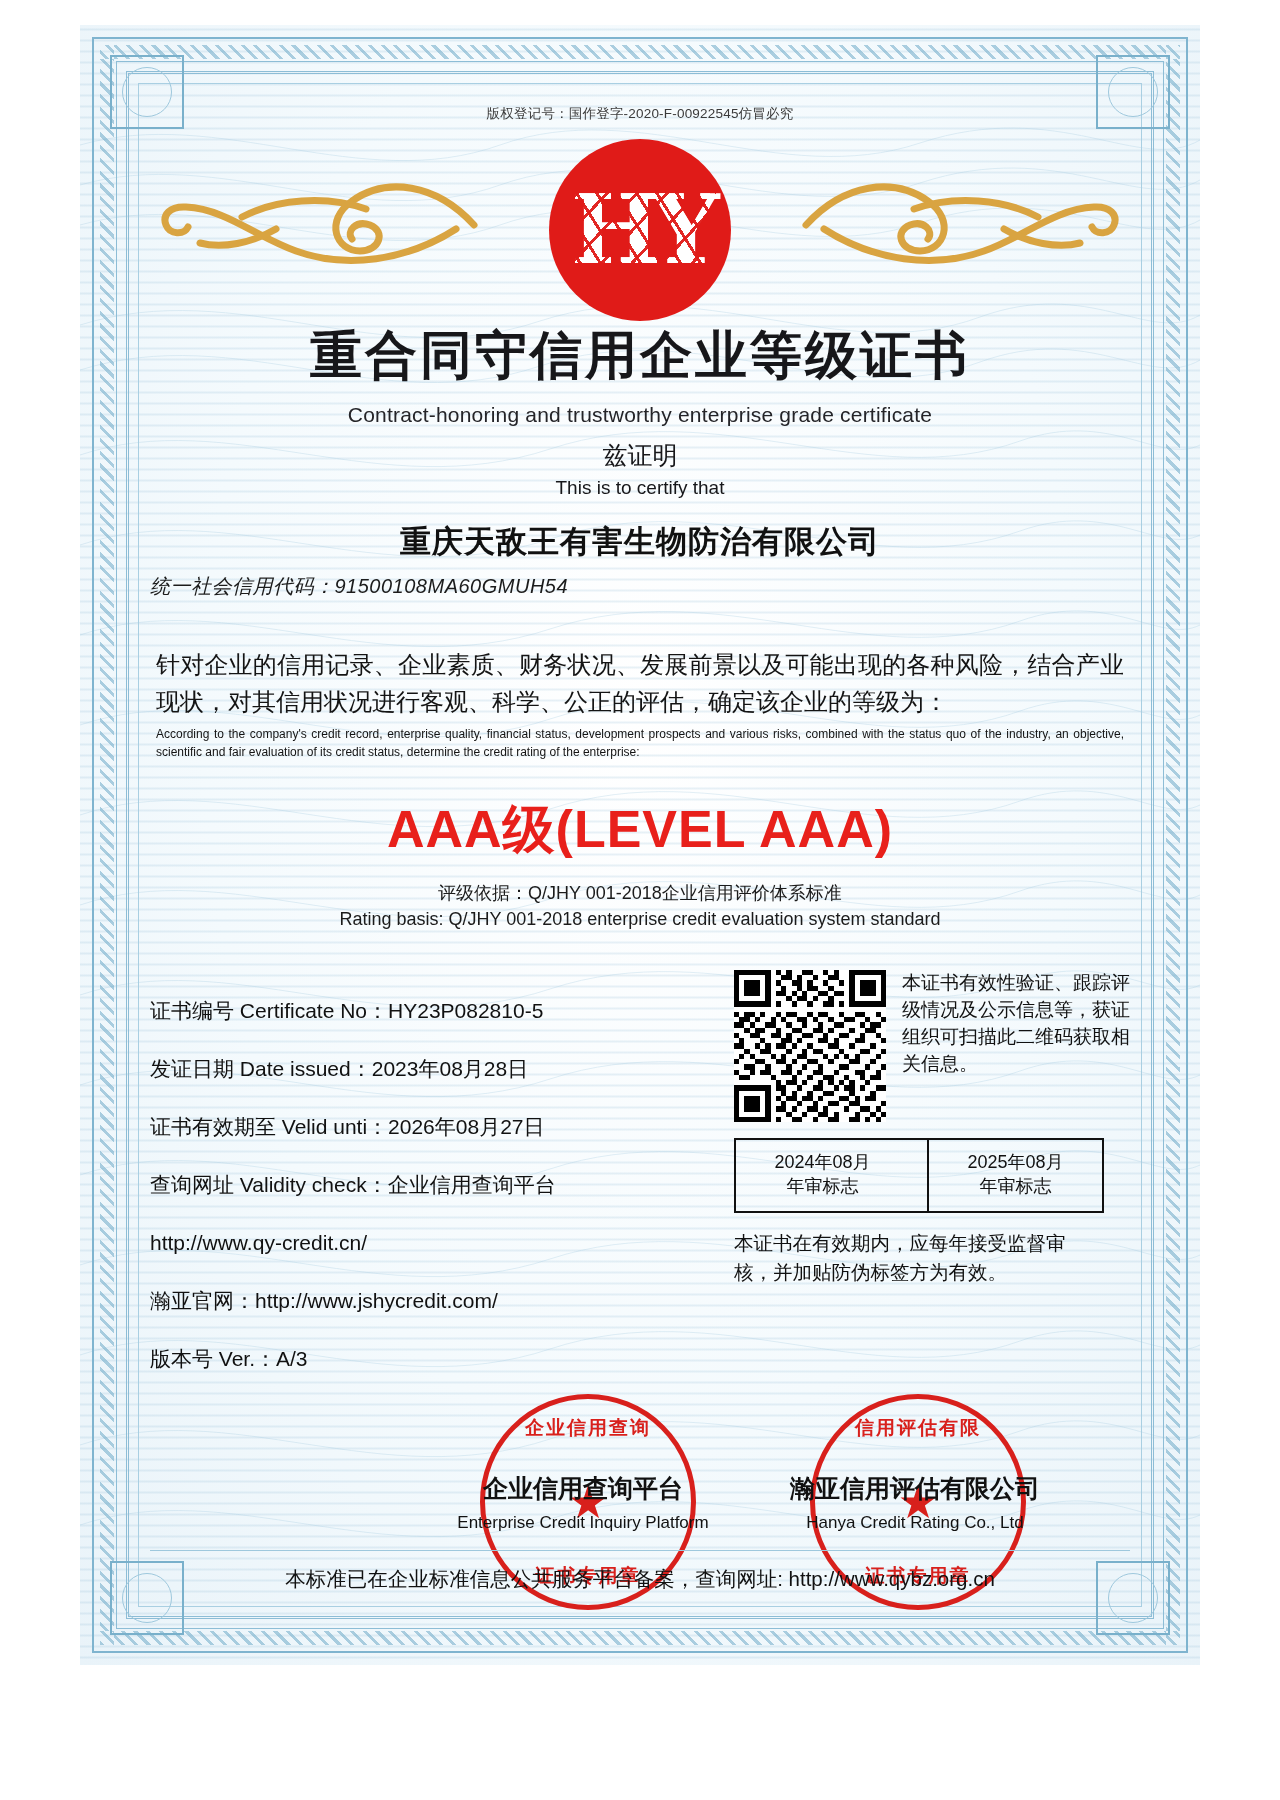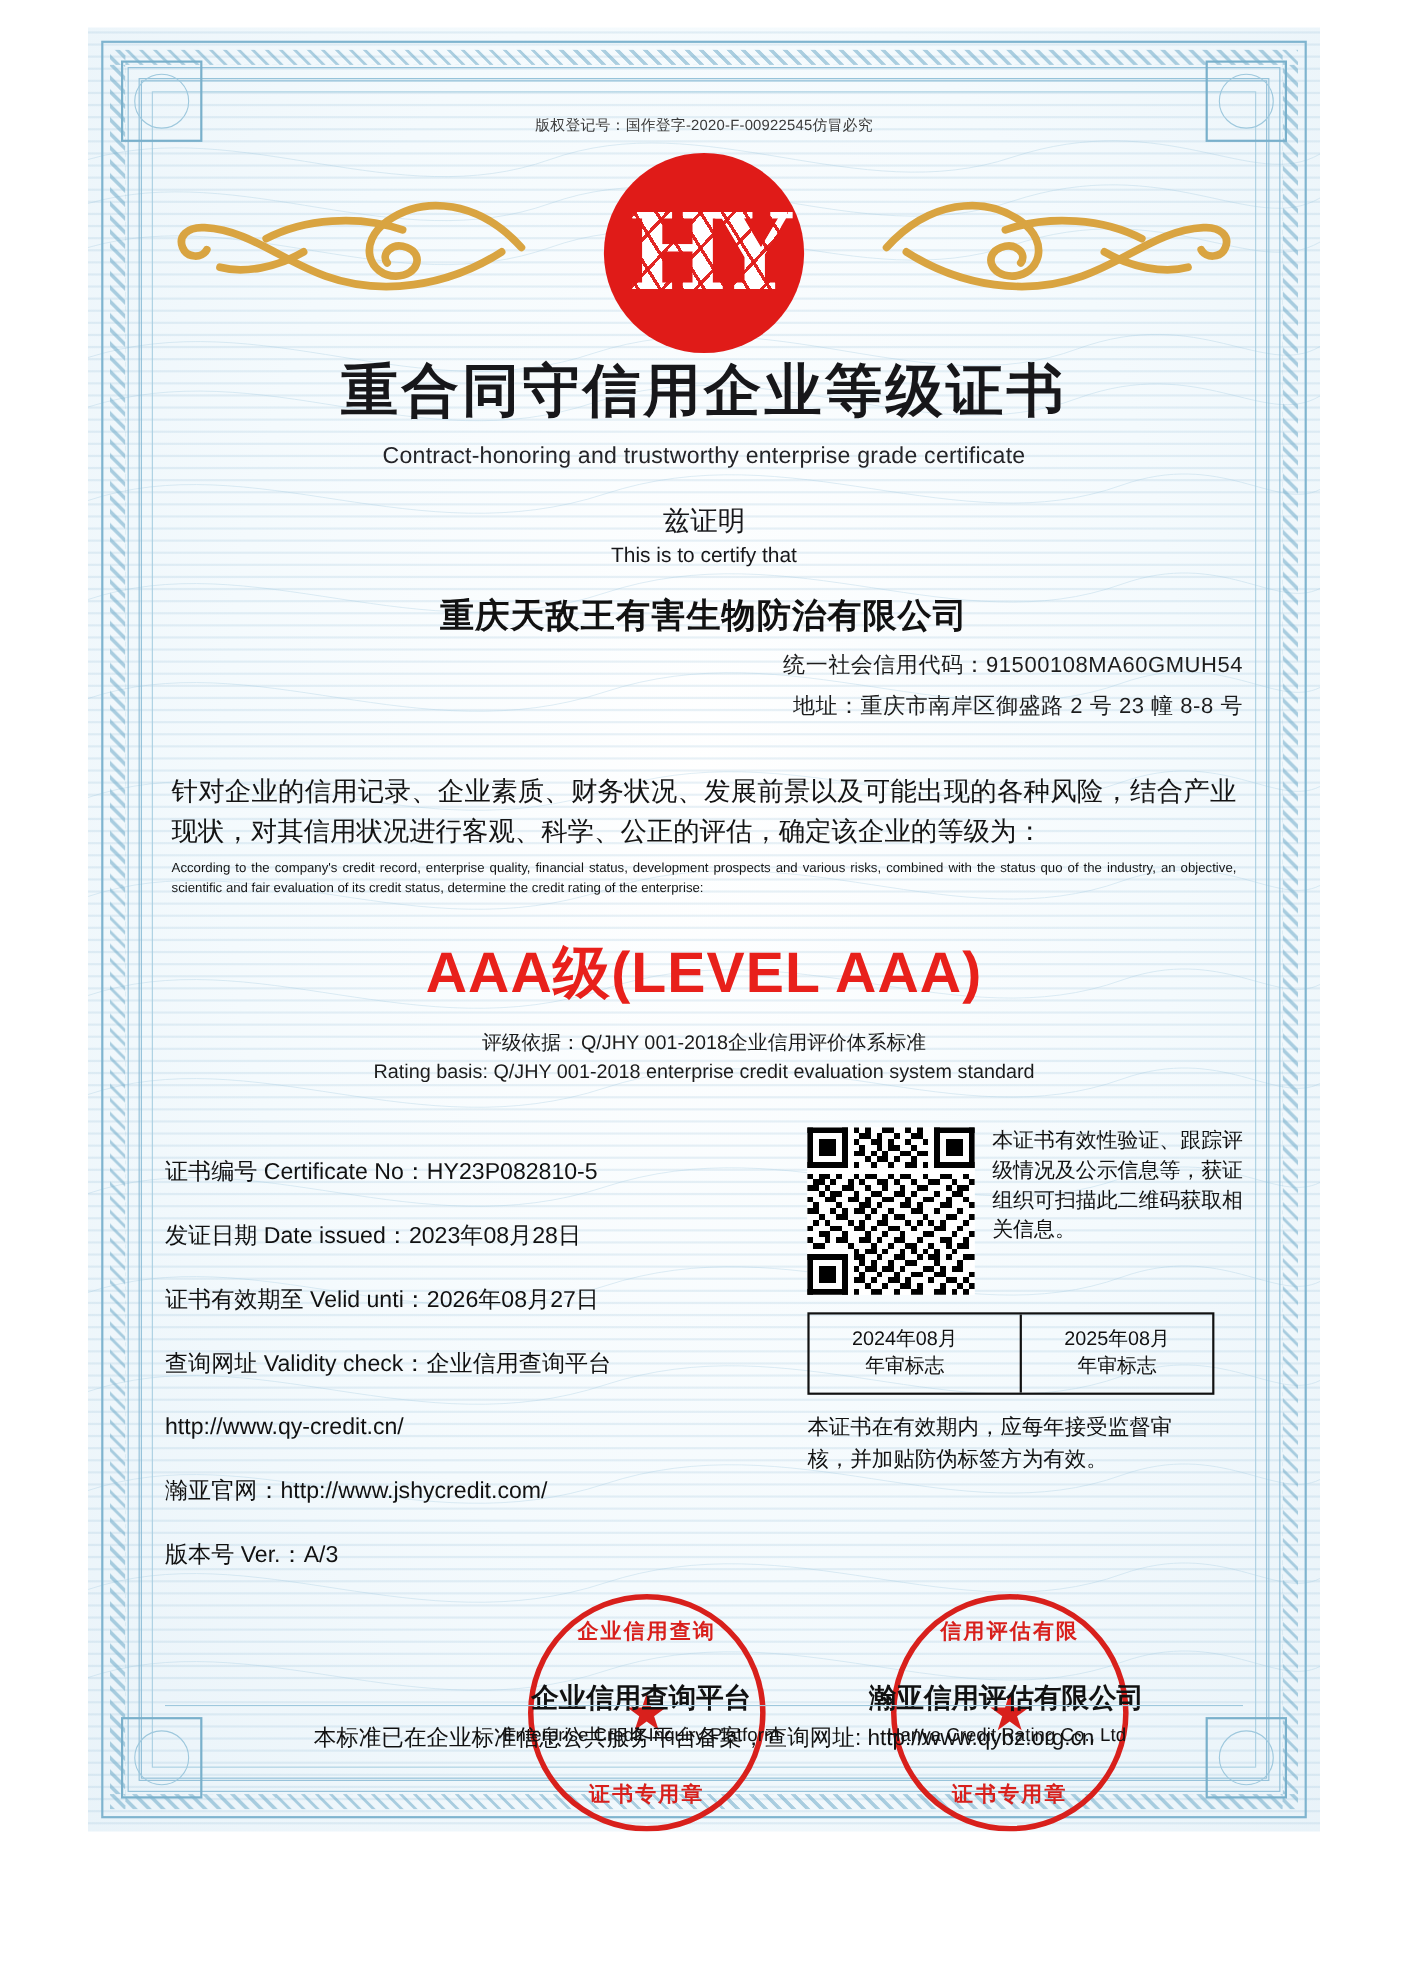--- a/index.html
+++ b/index.html
@@ -175,42 +175,43 @@
     text-align: center;
     font-size: 21px;
     color: #242428;
     margin-top: 12px;
     letter-spacing: 0.2px;
   }
   .certify-cn {
     text-align: center;
     font-size: 25px;
     color: #17171a;
-    margin-top: 30px;
+    margin-top: 12px;
   }
   .certify-en {
     text-align: center;
     font-size: 19px;
     color: #17171a;
     margin-top: 5px;
   }
   .company {
     text-align: center;
     font-size: 31px;
     font-weight: 700;
     color: #111;
     margin-top: 22px;
     letter-spacing: 1px;
   }
   .meta-line {
-    text-align: right;
+    text-align: left;
     font-size: 20px;
     color: #1c1c1c;
     margin-top: 10px;
     letter-spacing: 0.5px;
+    font-style: italic;
   }
 
   .para {
     margin-top: 46px;
     padding: 0 6px;
   }
   .para-cn {
     font-size: 24px;
     color: #141414;
     line-height: 1.55;
@@ -435,21 +436,20 @@
     </div>
 
     <div class="title-cn">重合同守信用企业等级证书</div>
     <div class="title-en">Contract-honoring and trustworthy enterprise grade certificate</div>
 
     <div class="certify-cn">兹证明</div>
     <div class="certify-en">This is to certify that</div>
 
     <div class="company">重庆天敌王有害生物防治有限公司</div>
     <div class="meta-line">统一社会信用代码：91500108MA60GMUH54</div>
-    <div class="meta-line">地址：重庆市南岸区御盛路 2 号 23 幢 8-8 号</div>
 
     <div class="para">
       <div class="para-cn">针对企业的信用记录、企业素质、财务状况、发展前景以及可能出现的各种风险，结合产业现状，对其信用状况进行客观、科学、公正的评估，确定该企业的等级为：</div>
       <div class="para-en">According to the company's credit record, enterprise quality, financial status, development prospects and various risks, combined with the status quo of the industry, an objective, scientific and fair evaluation of its credit status, determine the credit rating of the enterprise:</div>
     </div>
 
     <div class="level">AAA级(LEVEL AAA)</div>
     <div class="basis-cn">评级依据：Q/JHY 001-2018企业信用评价体系标准</div>
     <div class="basis-en">Rating basis: Q/JHY 001-2018 enterprise credit evaluation system standard</div>
 

